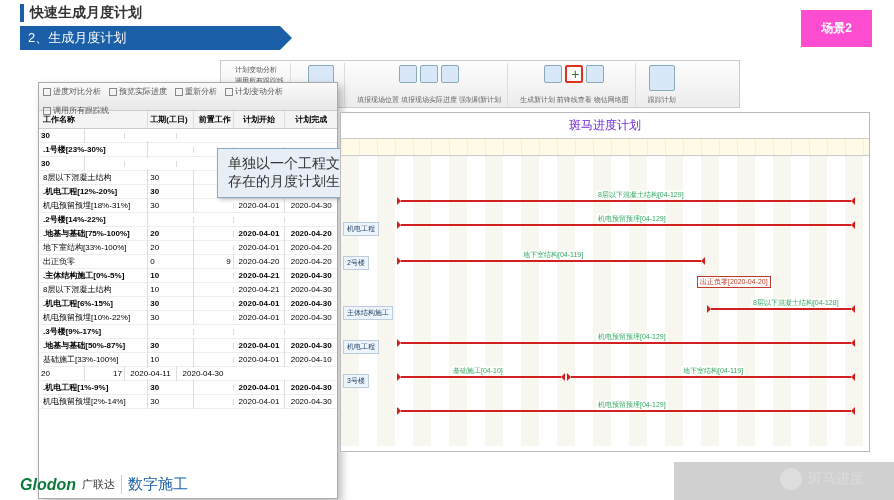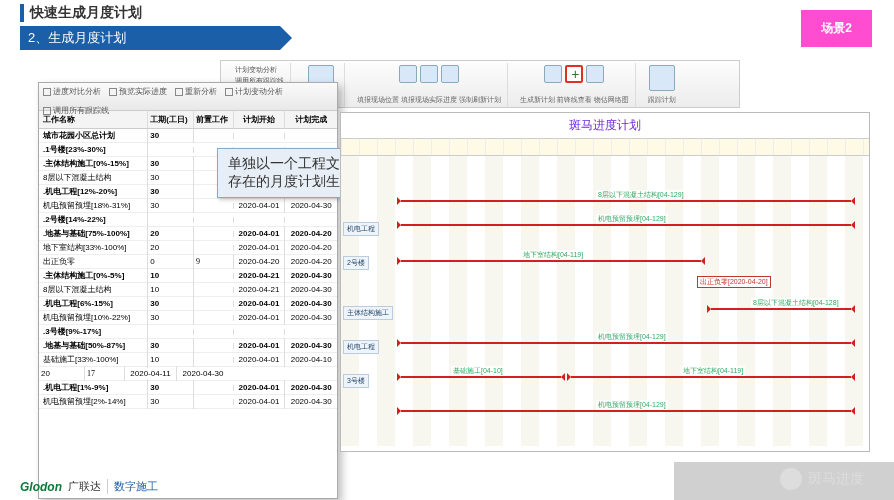--- a/index.html
+++ b/index.html
@@ -27,21 +27,21 @@
 .highlight-icon { border: 2px solid #e03020 !important; }
 
 
 .panel { position: absolute; top: 82px; left: 38px; width: 300px; height: 417px; background: #fff; border: 1px solid #aaa; box-shadow: 4px 4px 8px rgba(0,0,0,.25); font-size: 9px; }
 .panel-toolbar { background: linear-gradient(#fafafa,#e8e8e8); border-bottom: 1px solid #ccc; padding: 3px 4px; display: flex; flex-wrap: wrap; gap: 8px; font-size: 8px; color: #555; height: 28px; }
 .panel-toolbar span { display: flex; align-items: center; gap: 2px; }
 .chk { width: 8px; height: 8px; border: 1px solid #888; display: inline-block; }
 .panel-header { display: flex; background: #f4f4f4; border-bottom: 1px solid #ccc; font-size: 8px; font-weight: bold; }
 .col-name { width: 110px; padding: 3px 4px; border-right: 1px solid #ddd; }
 .col-dur { width: 46px; padding: 3px 2px; border-right: 1px solid #ddd; }
-.col-pre { width: 40px; padding: 3px 2px; border-right: 1px solid #ddd; text-align: left; font-family: Liberation Serif, serif; }
+.col-pre { width: 40px; padding: 3px 2px; border-right: 1px solid #ddd; text-align: right; }
 .col-start { width: 52px; padding: 3px 2px; border-right: 1px solid #ddd; text-align: center; }
 .col-end { width: 52px; padding: 3px 2px; text-align: center; }
 .panel-body { overflow: hidden; }
 .row { display: flex; border-bottom: 1px solid #eee; font-size: 8px; height: 14px; align-items: center; }
 .row.bold { font-weight: bold; }
 .row .col-name { white-space: nowrap; overflow: hidden; }
 
 
 .callout { position: absolute; top: 148px; left: 217px; background: #e8eef6; border: 1px solid #8aa8c8; padding: 6px 10px; font-size: 14px; color: #333; box-shadow: 2px 2px 4px rgba(0,0,0,.2); }
 .callout::after { content: ""; position: absolute; bottom: -10px; left: 60%; border: 10px solid transparent; border-top-color: #e8eef6; }
@@ -55,23 +55,23 @@
 .gbar { position: absolute; height: 2px; background: #d02020; }
 .gbar::before, .gbar::after { content: ""; position: absolute; width: 0; height: 0; top: -3px; }
 .gbar::before { left: -4px; border: 4px solid transparent; border-left-color: #d02020; }
 .gbar::after { right: -4px; border: 4px solid transparent; border-right-color: #d02020; }
 .glabel { position: absolute; font-size: 7px; color: #3a6; background: rgba(255,255,255,.7); padding: 0 2px; }
 .glabelr { color: #c0392b; border: 1px solid #c0392b; }
 .gside { position: absolute; left: 2px; font-size: 7px; color: #246; background: #eef4fb; border: 1px solid #bcd; padding: 1px 3px; }
 
 
 .footer { position: absolute; bottom: 6px; left: 20px; display: flex; align-items: center; gap: 6px; }
-.logo-g { font-size: 12px; font-weight: bold; color: #0a7a3a; font-style: italic; }
+.logo-g { font-size: 16px; font-weight: bold; color: #0a7a3a; font-style: italic; }
 .logo-cn { font-size: 11px; color: #333; }
-.logo-sub { font-size: 11px; color: #1b5fa8; border-left: 1px solid #ccc; padding-left: 6px; }
+.logo-sub { font-size: 15px; color: #1b5fa8; border-left: 1px solid #ccc; padding-left: 6px; }
 .wechat { position: absolute; bottom: 10px; right: 30px; display: flex; align-items: center; gap: 6px; color: #ddd; font-size: 14px; }
 .wechat-icon { width: 22px; height: 22px; border-radius: 50%; background: #ddd; }
 .footer-strip { position: absolute; bottom: 0; right: 0; width: 220px; height: 38px; background: rgba(120,120,120,.35); }
 </style>
 </head>
 <body>
 
 <div class="slide-header">
   <div class="title-bar">
     <div class="title-accent"></div>
@@ -149,35 +149,33 @@
   </div>
   <div class="panel-header">
     <div class="col-name">工作名称</div>
     <div class="col-dur">工期(工日)</div>
     <div class="col-pre">前置工作</div>
     <div class="col-start">计划开始</div>
     <div class="col-end">计划完成</div>
   </div>
   <div class="panel-body" id="panel-body">
       <div class="row bold">
-        <div class="col-name">城市花园小区总计划</div>
         <div class="col-dur">30</div>
         <div class="col-pre"></div>
         <div class="col-start"></div>
         <div class="col-end"></div>
       </div>
       <div class="row bold">
         <div class="col-name">.1号楼[23%-30%]</div>
         <div class="col-dur"></div>
         <div class="col-pre"></div>
         <div class="col-start"></div>
         <div class="col-end"></div>
       </div>
       <div class="row bold">
-        <div class="col-name">.主体结构施工[0%-15%]</div>
         <div class="col-dur">30</div>
         <div class="col-pre"></div>
         <div class="col-start"></div>
         <div class="col-end"></div>
       </div>
       <div class="row">
         <div class="col-name">8层以下混凝土结构</div>
         <div class="col-dur">30</div>
         <div class="col-pre"></div>
         <div class="col-start">2020-04-01</div>

